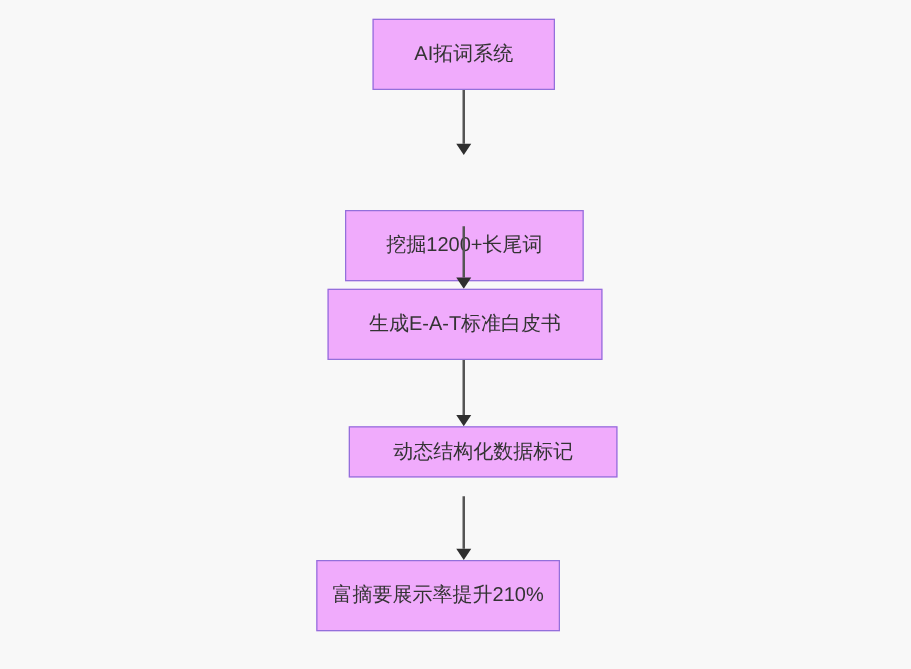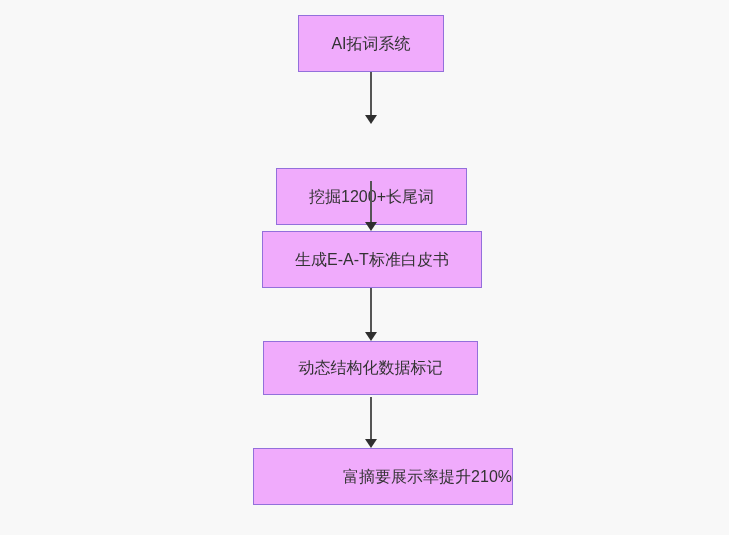--- a/index.html
+++ b/index.html
@@ -41,22 +41,22 @@
     width: 0;
     height: 0;
     border-left: 6px solid transparent;
     border-right: 6px solid transparent;
     border-top: 9px solid #2f2f2f;
   }
   
   #node-0 { left: 298px; top: 15px;  width: 146px; height: 57px; }
   #node-1 { left: 276px; top: 124px; width: 191px; height: 57px; margin-top: 44px; }
   #node-2 { left: 262px; top: 231px; width: 220px; height: 57px; justify-content: center; }
-  #node-3 { left: 263px; top: 341px; width: 215px; height: 54px; }
-  #node-4 { left: 253px; top: 448px; width: 260px; height: 57px; justify-content: flex-end; }
+  #node-3 { left: 279px; top: 341px; width: 215px; height: 41px; }
+  #node-4 { left: 253px; top: 448px; width: 195px; height: 57px; }
   
   #edge-0-shaft { left: 370px; top: 72px;  height: 43px; }
   #edge-0-head  { left: 365px; top: 115px; }
   #edge-1-shaft { left: 370px; top: 181px; height: 41px; }
   #edge-1-head  { left: 365px; top: 222px; }
   #edge-2-shaft { left: 370px; top: 288px; height: 44px; }
   #edge-2-head  { left: 365px; top: 332px; }
   #edge-3-shaft { left: 370px; top: 397px; height: 42px; }
   #edge-3-head  { left: 365px; top: 439px; }
 </style>

